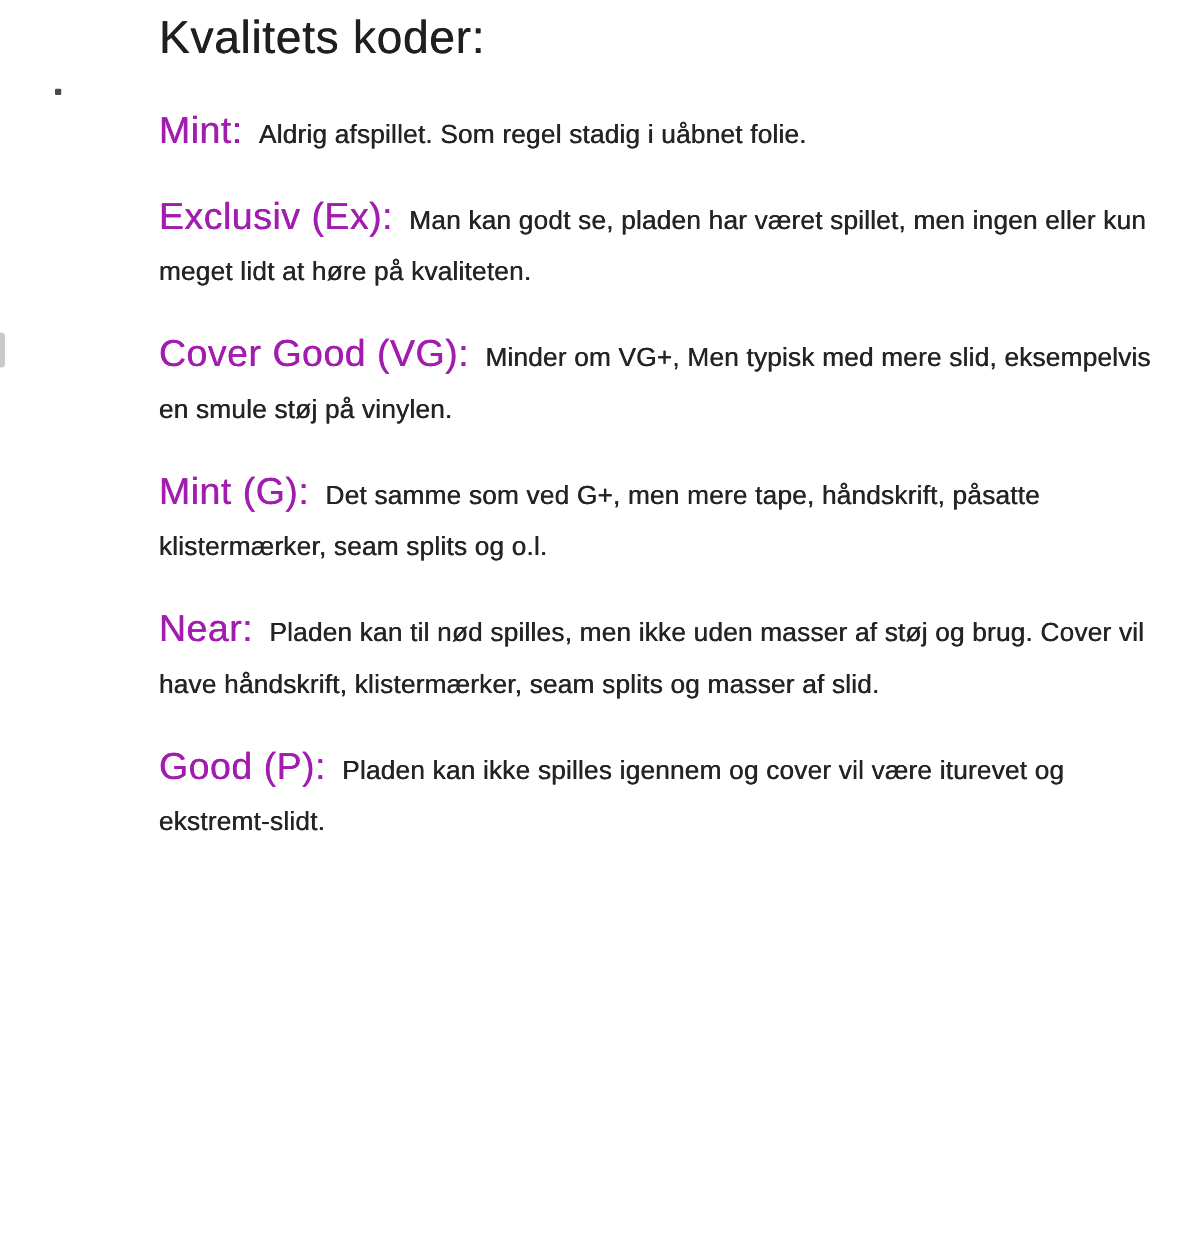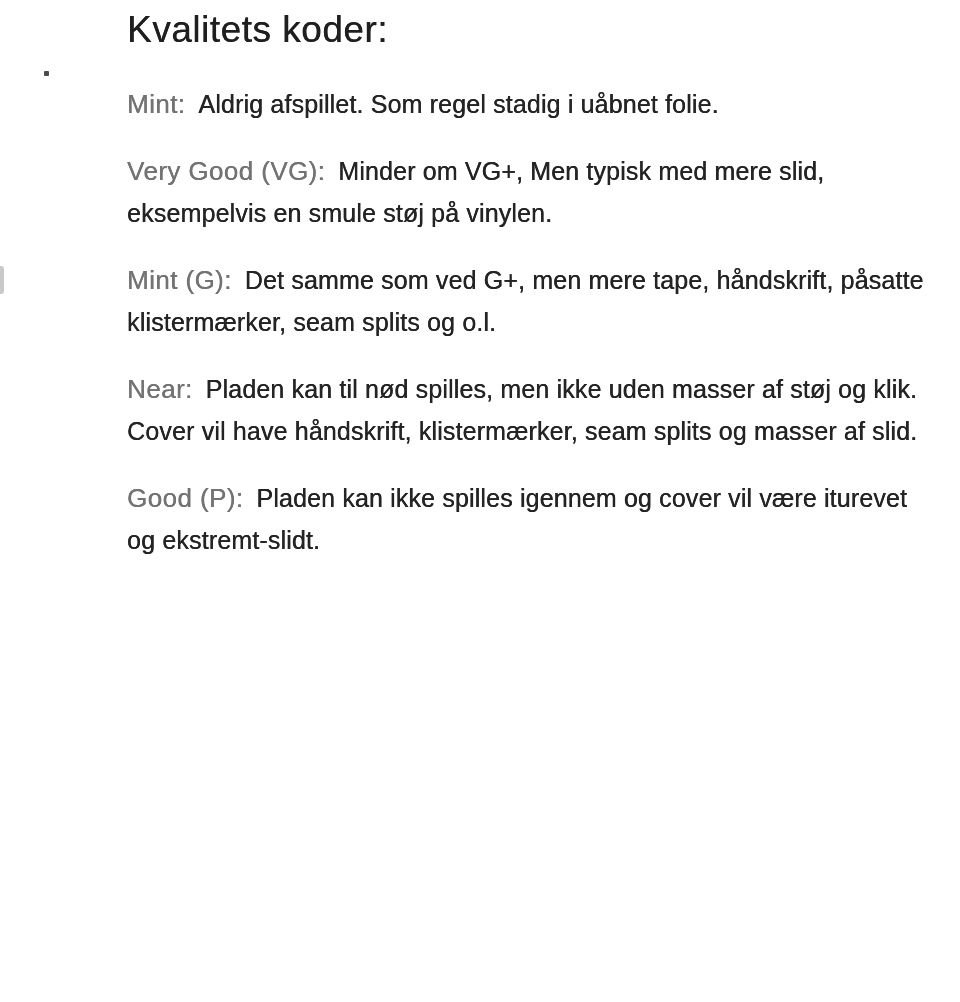--- a/index.html
+++ b/index.html
@@ -27,27 +27,27 @@
     line-height: 44px;
     margin: 0 0 33px 0;
     color: #1f1f1f;
   }
   .grade-entry {
     margin: 0 0 25px 0;
     line-height: 39px;
     max-width: 800px;
   }
   .grade-name {
-    font-size: 26px;
+    font-size: 30px;
     letter-spacing: 0.4px;
-    color: #737373;
+    color: #a21caf;
     margin-right: 13px;
   }
   .grade-desc {
-    font-size: 25px;
+    font-size: 21px;
     letter-spacing: 0.15px;
     color: #242424;
   }
   
   .speck {
     position: absolute;
     left: 44px;
     top: 71px;
     width: 5px;
     height: 5px;
@@ -72,32 +72,35 @@
   <div class="speck"></div>
   <div class="edge-mark"></div>
 
   <h1 class="doc-title">Kvalitets koder:</h1>
 
   <p class="grade-entry">
     <span class="grade-name">Mint:</span><span class="grade-desc">Aldrig afspillet. Som regel stadig i uåbnet folie.</span>
   </p>
 
 
+  <p class="grade-entry">
+    <span class="grade-name">Exclusiv (Ex):</span><span class="grade-desc">Man kan godt se, pladen har været spillet, men ingen eller kun meget lidt at høre på kvaliteten.</span>
+  </p>
 
 
   <p class="grade-entry">
-    <span class="grade-name">Very Good (VG):</span><span class="grade-desc">Minder om VG+, Men typisk med mere slid, eksempelvis en smule støj på vinylen.</span>
+    <span class="grade-name">Cover Good (VG):</span><span class="grade-desc">Minder om VG+, Men typisk med mere slid, eksempelvis en smule støj på vinylen.</span>
   </p>
 
 
   <p class="grade-entry">
     <span class="grade-name">Mint (G):</span><span class="grade-desc">Det samme som ved G+, men mere tape, håndskrift, påsatte klistermærker, seam splits og o.l.</span>
   </p>
 
   <p class="grade-entry">
-    <span class="grade-name">Near:</span><span class="grade-desc">Pladen kan til nød spilles, men ikke uden masser af støj og klik. Cover vil have håndskrift, klistermærker, seam splits og masser af slid.</span>
+    <span class="grade-name">Near:</span><span class="grade-desc">Pladen kan til nød spilles, men ikke uden masser af støj og brug. Cover vil have håndskrift, klistermærker, seam splits og masser af slid.</span>
   </p>
 
   <p class="grade-entry">
     <span class="grade-name">Good (P):</span><span class="grade-desc">Pladen kan ikke spilles igennem og cover vil være iturevet og ekstremt-slidt.</span>
   </p>
 
 </div>
 
 </body></html>

